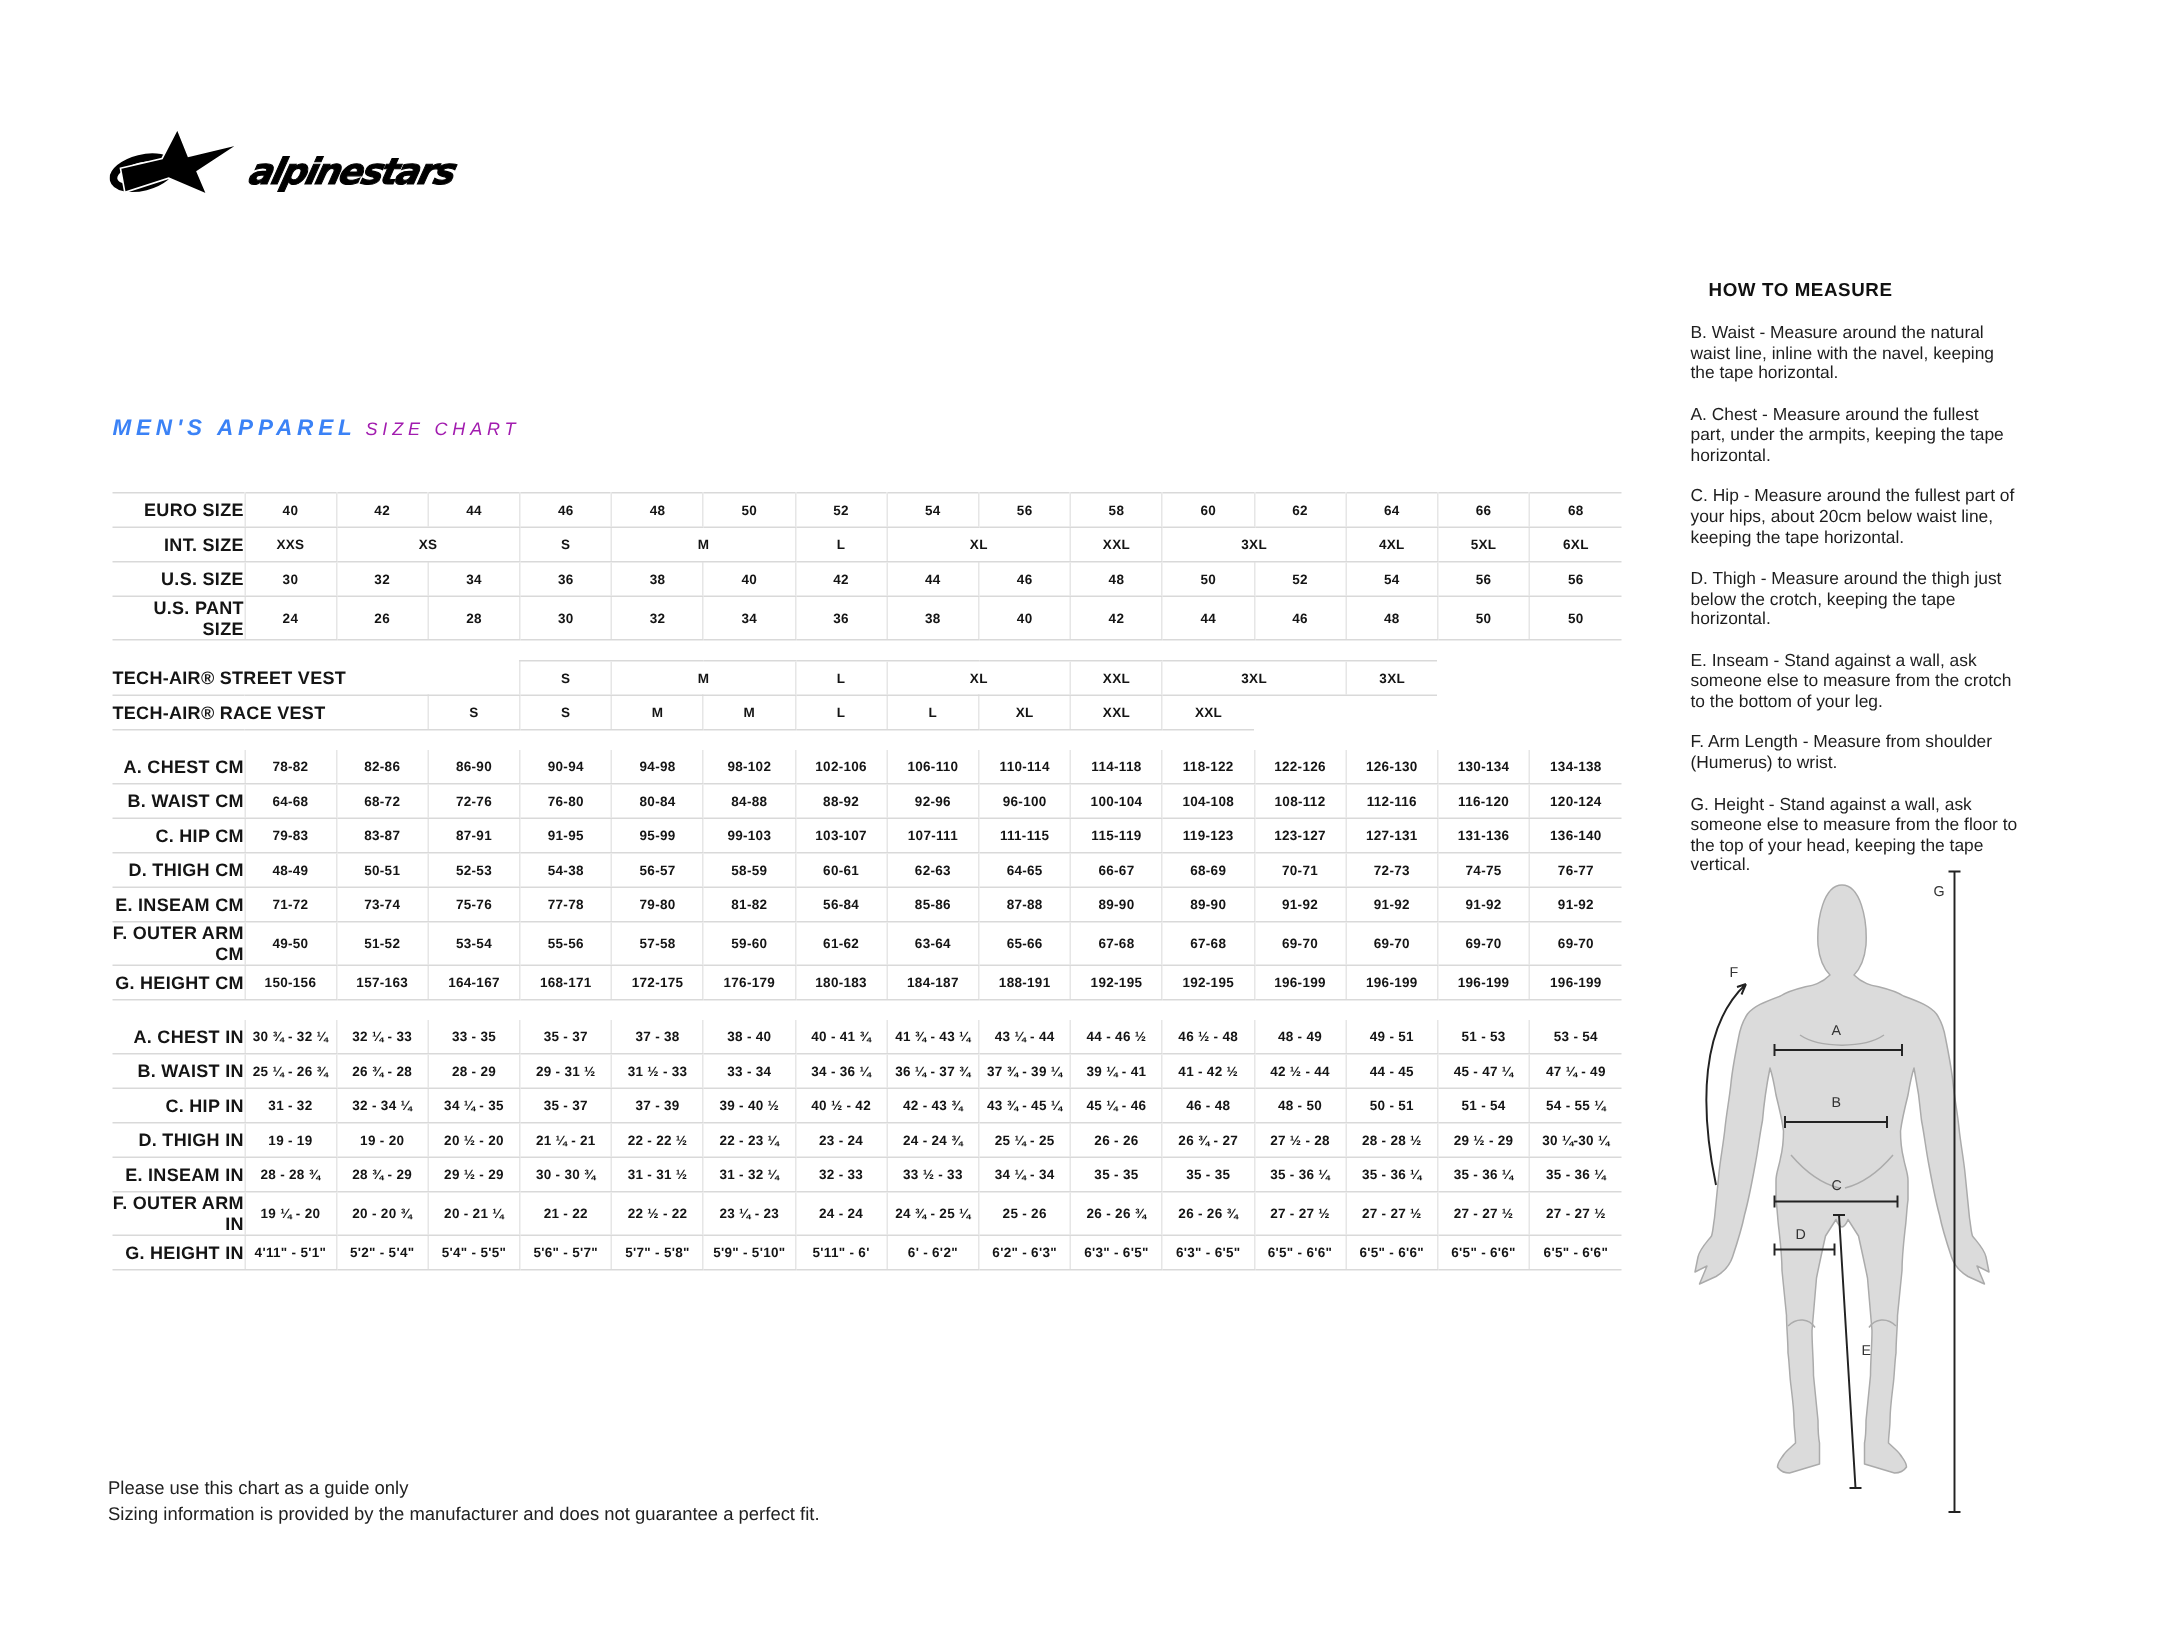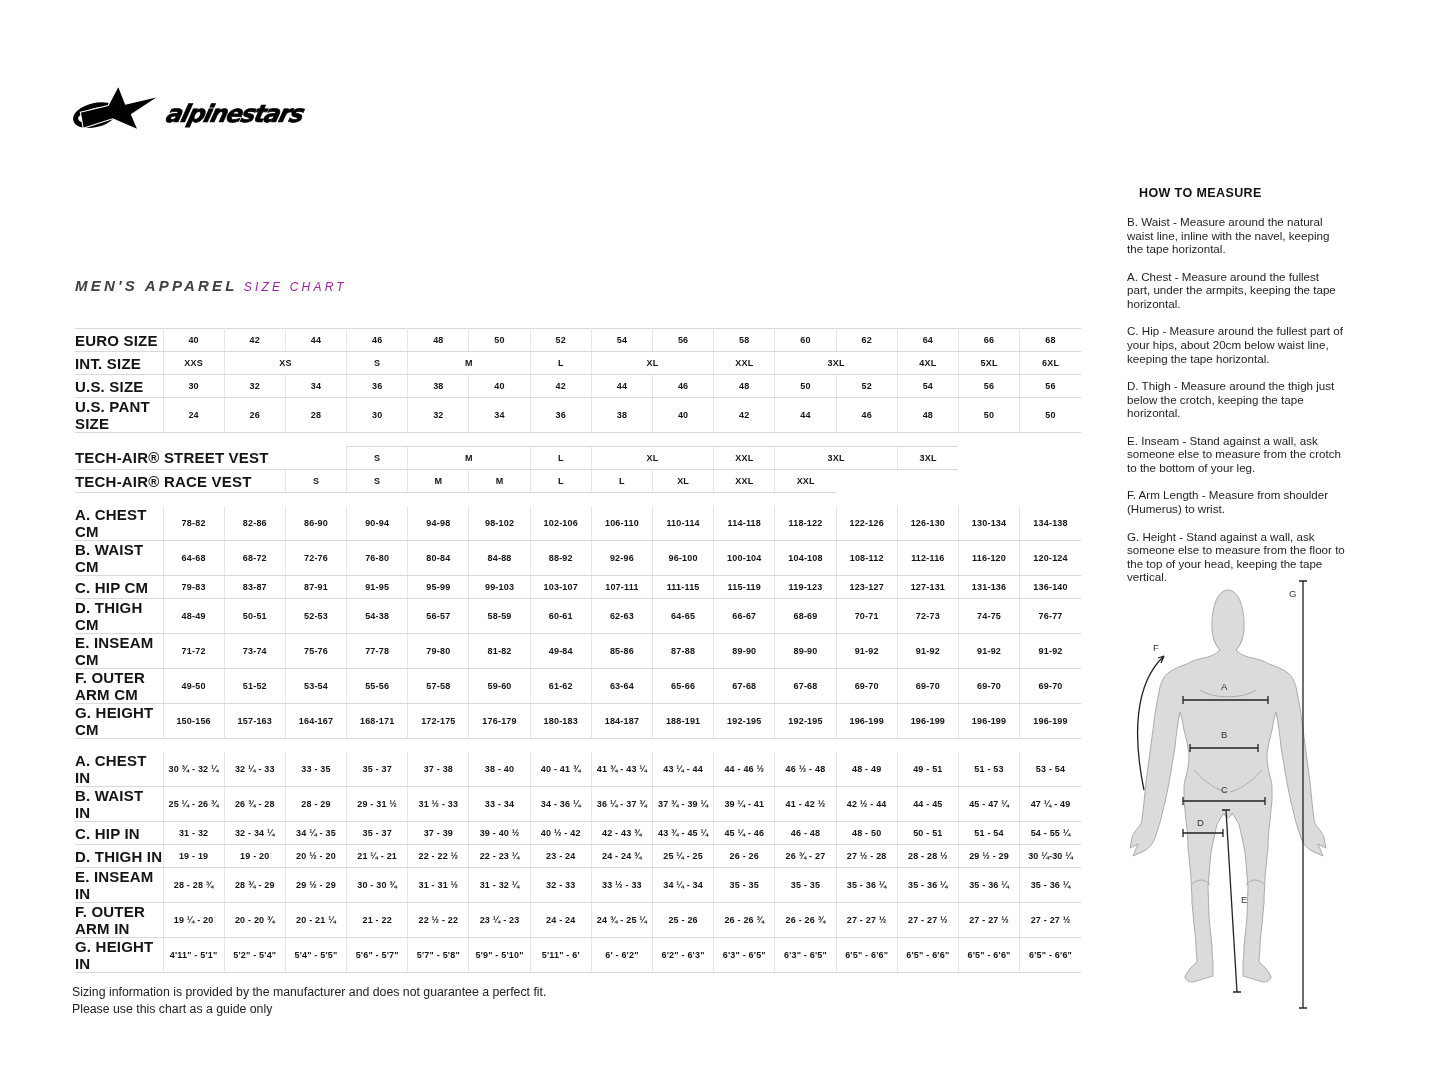--- a/index.html
+++ b/index.html
@@ -5,32 +5,32 @@
   html,body{margin:0;padding:0;}
   body{
     width:1445px;height:1084px;position:relative;overflow:hidden;
     background:#ffffff;color:#1b1b1b;
     font-family:"Liberation Sans", sans-serif;
   }
   
   .logo{position:absolute;left:73px;top:80px;width:252px;height:60px;}
   
   .page-title{position:absolute;left:75px;top:277px;white-space:nowrap;}
-  .page-title .main{font-size:15px;font-weight:bold;font-style:italic;letter-spacing:3.2px;color:#404040;}
+  .page-title .main{font-size:15px;font-weight:bold;font-style:italic;letter-spacing:3.2px;color:#3b82f6;}
   .page-title .sub{font-size:12px;font-weight:normal;font-style:italic;letter-spacing:3.2px;color:#a21caf;margin-left:6px;}
   
   .table-wrap{position:absolute;left:75px;top:328px;}
   table.size-table{border-collapse:collapse;table-layout:fixed;width:1006px;border-top:1px solid #d9d9d9;}
   col.label-col{width:88px;}
   col.data-col{width:61.2px;}
   .size-table th,.size-table td{
     padding:0;height:22px;vertical-align:middle;
     font-size:9px;font-weight:bold;text-align:center;letter-spacing:0.2px;color:#141414;
   }
-  .size-table th.row-label{text-align:left;font-size:15px;letter-spacing:0.2px;}
+  .size-table th.row-label{text-align:right;font-size:12px;letter-spacing:0.2px;}
   .size-table th.nowrap-label{white-space:nowrap;overflow:visible;}
   tr.data-row th,tr.data-row td{border-bottom:1px solid #d9d9d9;}
   tr.data-row td.cell{border-left:1px solid #e6e6e6;}
   tr.data-row td.lead{border-left:none;}
   tr.data-row td.trail{border:none;}
   tr.top-cells td.cell{border-top:1px solid #d9d9d9;}
   tr.gap-row td{border:none;height:13px;}
   
   .measure-col{position:absolute;left:1127px;top:186px;width:218px;}
   .measure-col h3{margin:0 0 15px 12px;font-size:12.5px;font-weight:bold;letter-spacing:0.4px;color:#111;}
@@ -259,21 +259,21 @@
           <td colspan="1" class="cell">76-77</td>
         </tr>
         <tr class="data-row">
           <th class="row-label">E. INSEAM CM</th>
           <td colspan="1" class="cell">71-72</td>
           <td colspan="1" class="cell">73-74</td>
           <td colspan="1" class="cell">75-76</td>
           <td colspan="1" class="cell">77-78</td>
           <td colspan="1" class="cell">79-80</td>
           <td colspan="1" class="cell">81-82</td>
-          <td colspan="1" class="cell">49-84</td>
+          <td colspan="1" class="cell">56-84</td>
           <td colspan="1" class="cell">85-86</td>
           <td colspan="1" class="cell">87-88</td>
           <td colspan="1" class="cell">89-90</td>
           <td colspan="1" class="cell">89-90</td>
           <td colspan="1" class="cell">91-92</td>
           <td colspan="1" class="cell">91-92</td>
           <td colspan="1" class="cell">91-92</td>
           <td colspan="1" class="cell">91-92</td>
         </tr>
         <tr class="data-row">
@@ -513,15 +513,15 @@
       <text x="93" y="221">C</text>
       <text x="69" y="254">D</text>
       <text x="113" y="331">E</text>
       <text x="25" y="79">F</text>
       <text x="161" y="25">G</text>
     </g>
   </svg>
 </div>
 
 <div class="disclaimer">
+  <div>Please use this chart as a guide only</div>
   <div>Sizing information is provided by the manufacturer and does not guarantee a perfect fit.</div>
-  <div>Please use this chart as a guide only</div>
 </div>
 
 </body></html>

